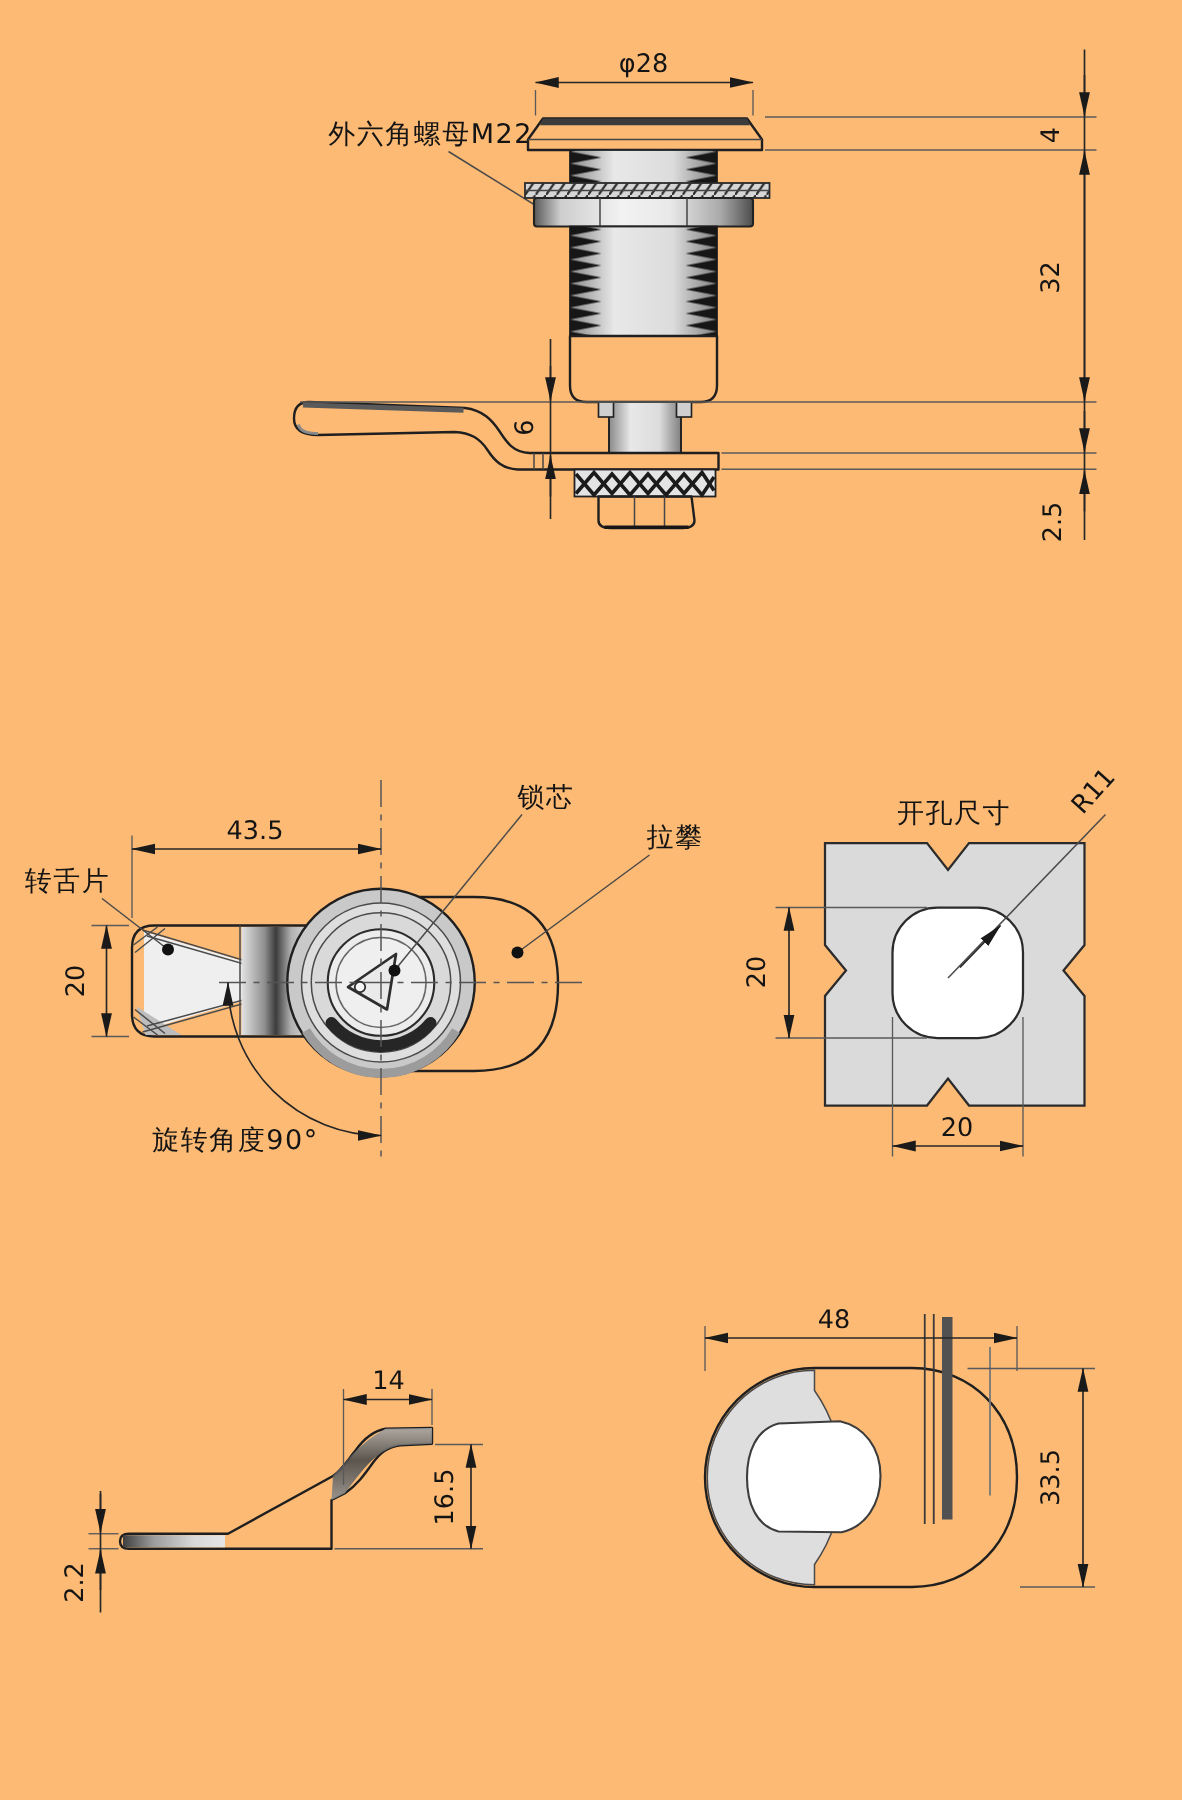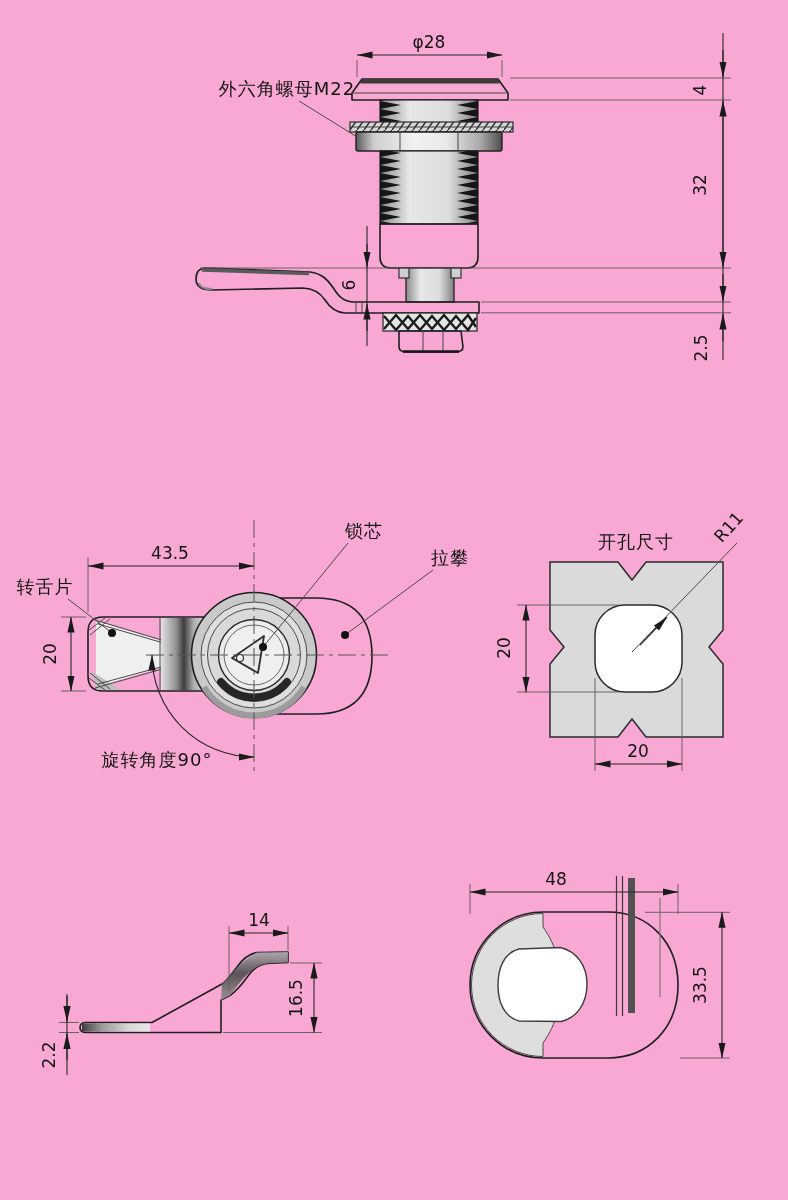--- a/index.html
+++ b/index.html
@@ -1,16 +1,16 @@
 <!DOCTYPE html>
 <html><head>
 <meta charset="utf-8">
 <style>
   html,body{margin:0;padding:0;background:#ffffff;}
-  .stage{position:relative;width:788px;height:1200px;background:#f9a8d4;overflow:hidden;}
+  .stage{position:relative;width:788px;height:1200px;background:#fdba74;overflow:hidden;}
   svg{display:block;}
   text{font-family:"DejaVu Sans","Liberation Sans",sans-serif;fill:#141414;}
   .num{font-size:17px;}
   .zh{font-size:18px;letter-spacing:1px;}
   .ol{fill:none;stroke:#1f1f1f;stroke-width:1.6;stroke-linejoin:round;}
   .thin{fill:none;stroke:#4a4a4a;stroke-width:1;}
   .ext{fill:none;stroke:#5a5a5a;stroke-width:0.9;}
   .dim{fill:none;stroke:#262626;stroke-width:1.1;}
   .cl{fill:none;stroke:#555;stroke-width:1;stroke-dasharray:18 5 4 5;}
   .facet{fill:none;stroke:#454545;stroke-width:1;}

